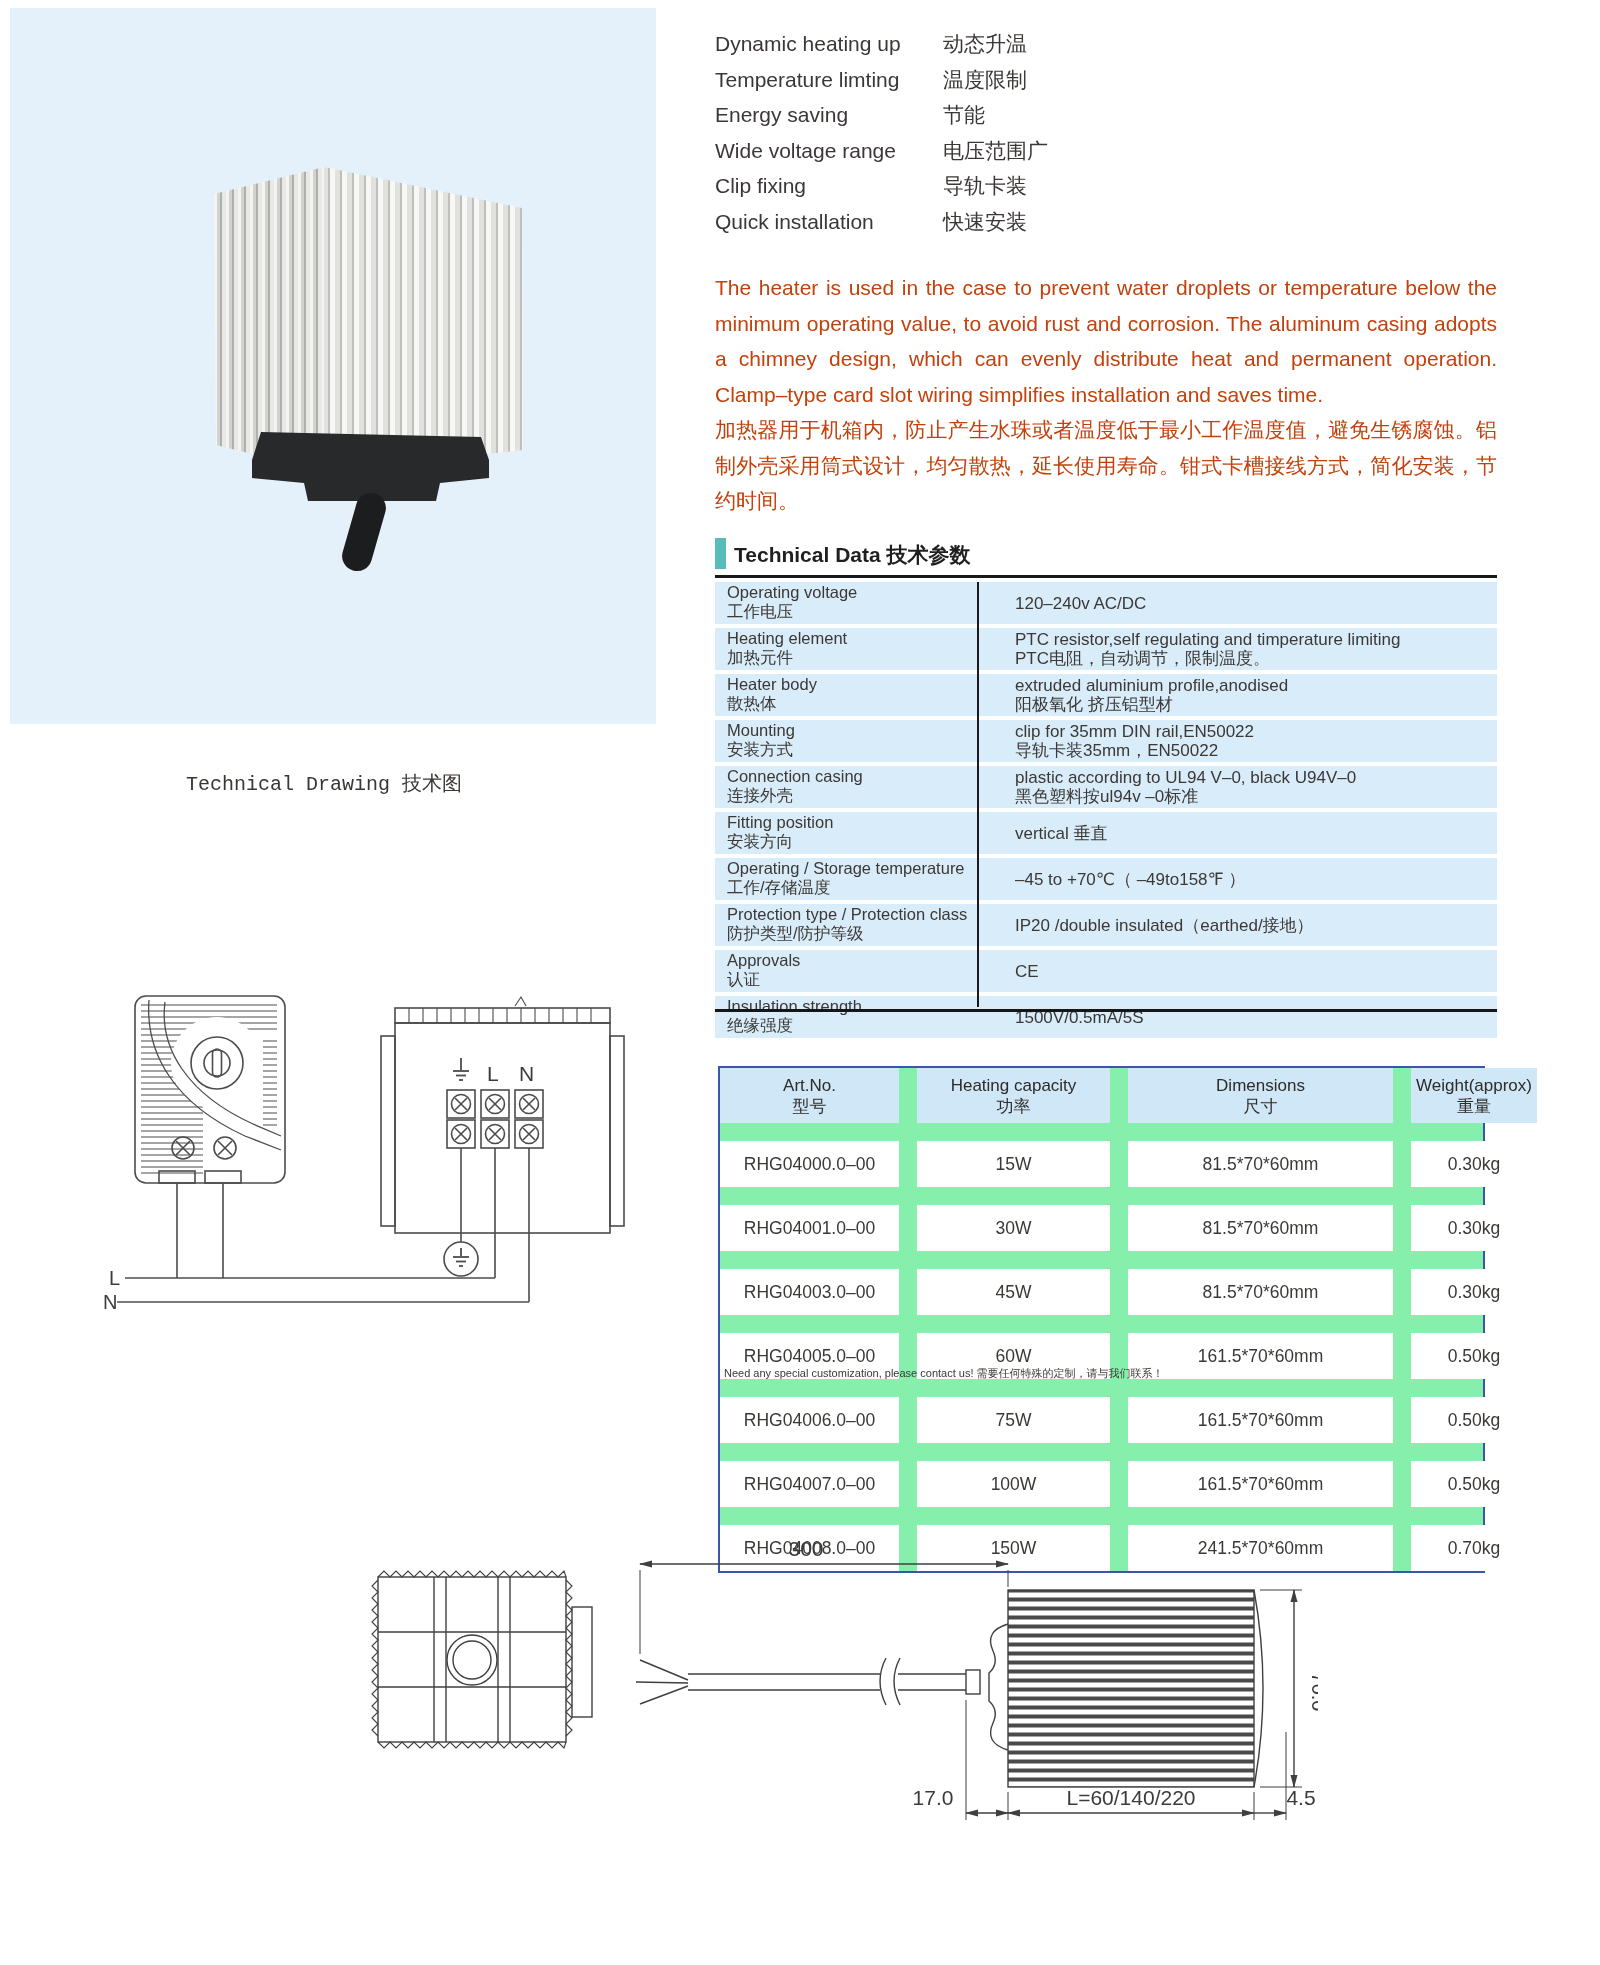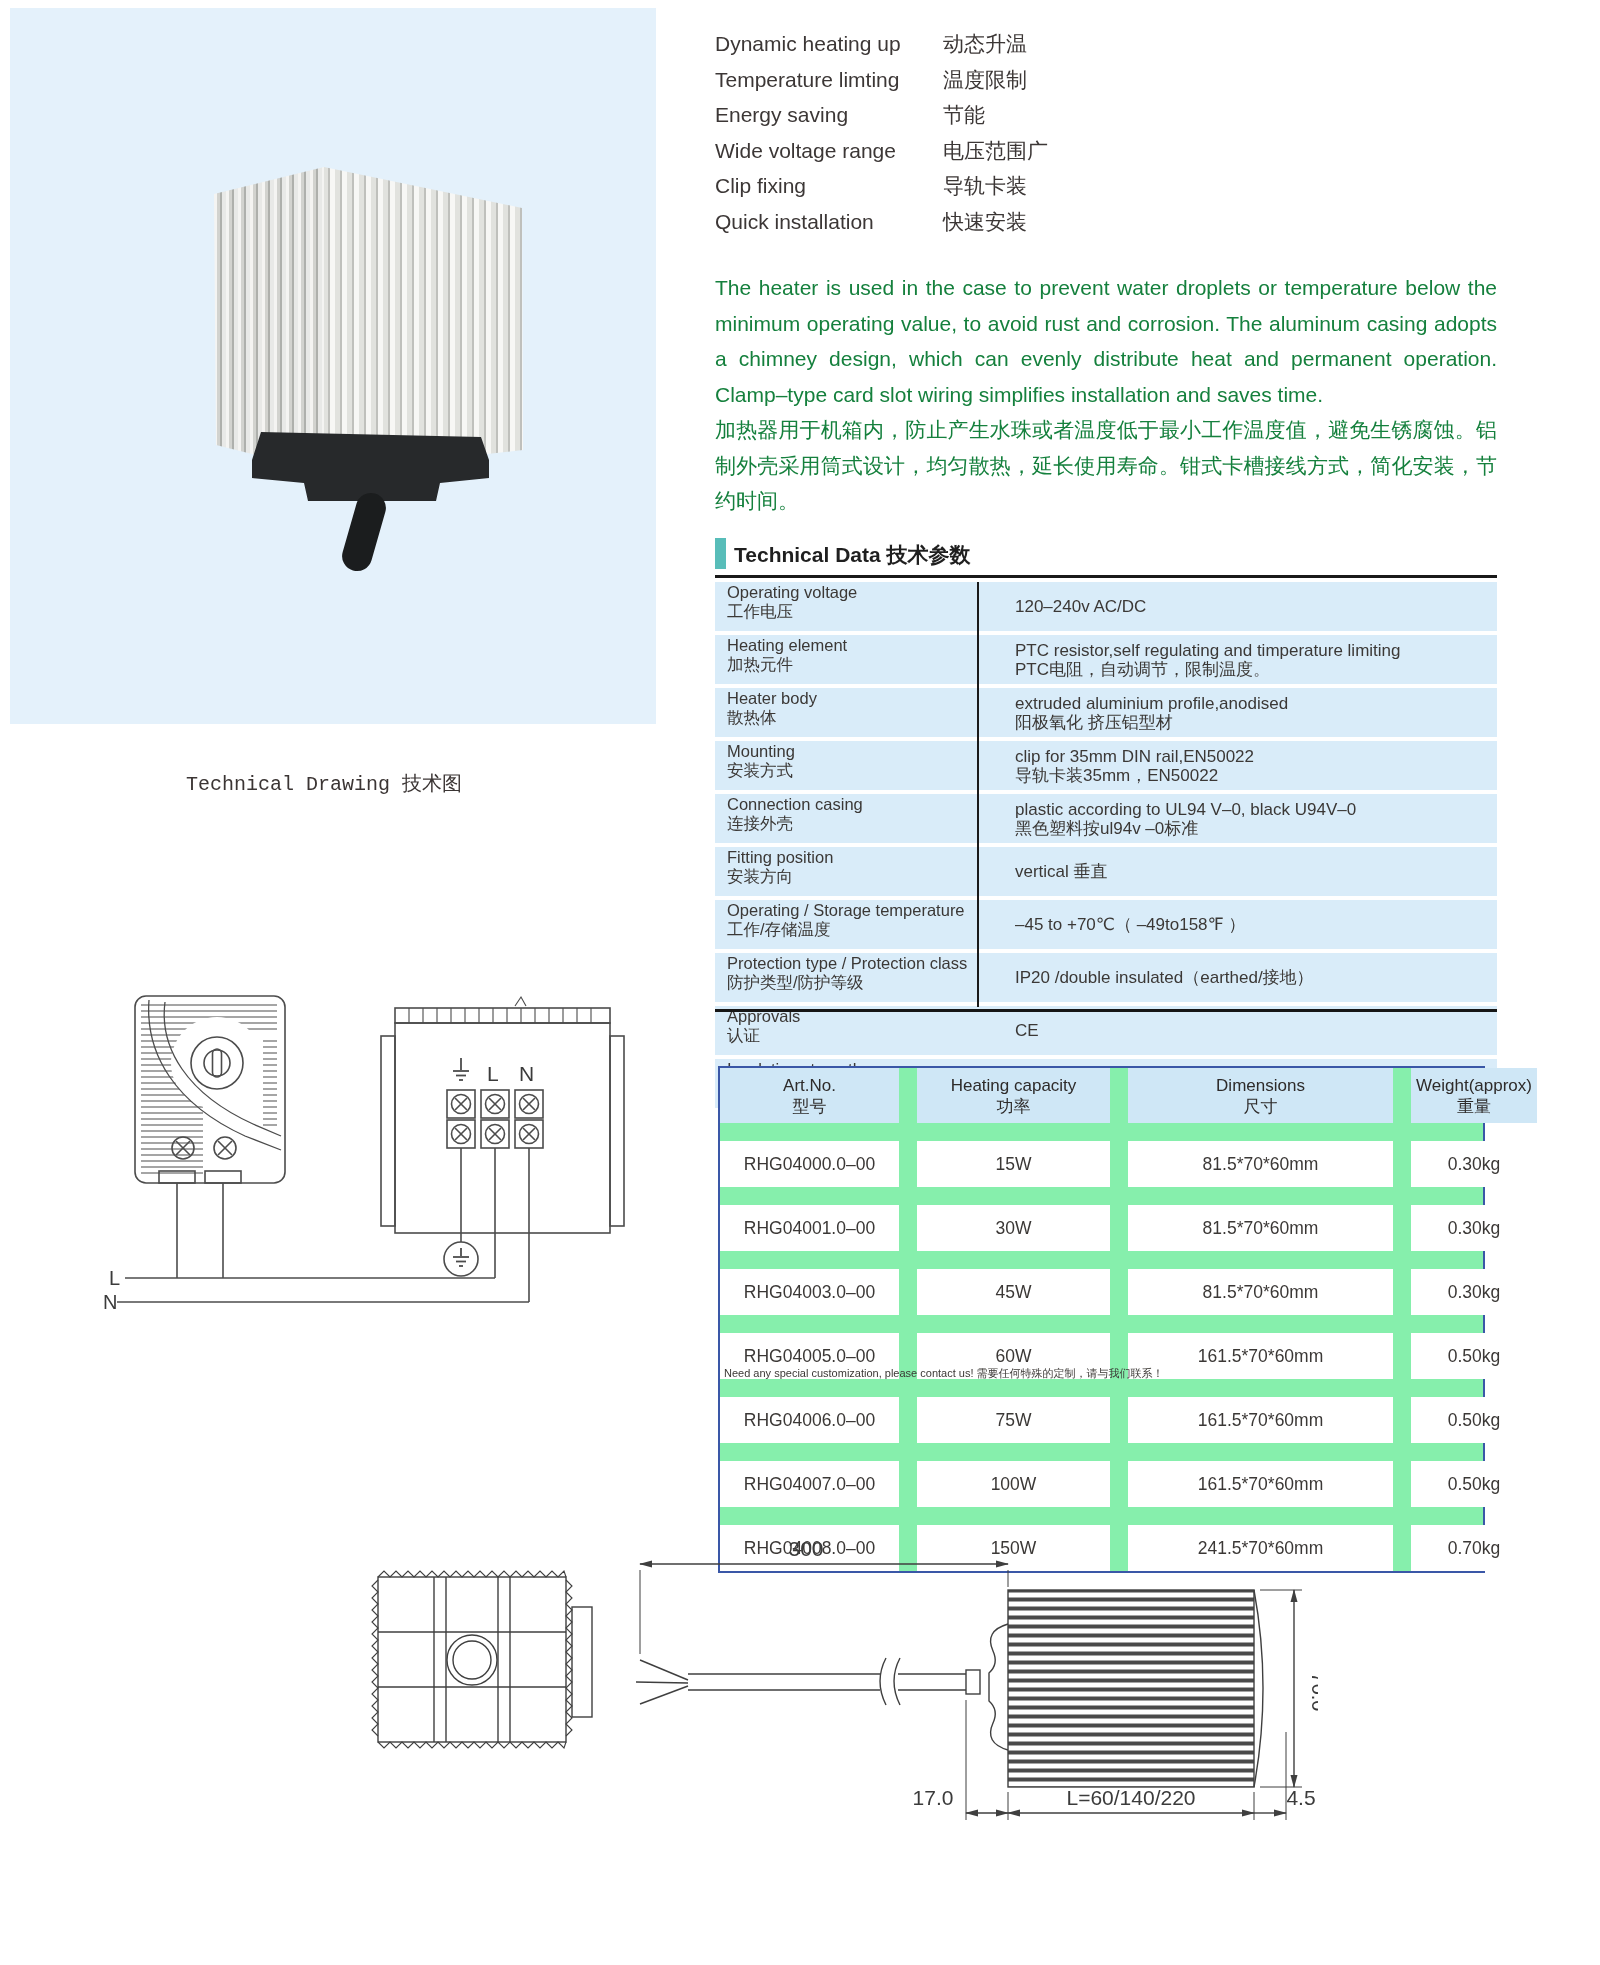--- a/index.html
+++ b/index.html
@@ -20,30 +20,30 @@
     background:#27292b;}
   .photo .cable{position:absolute;left:141px;top:332px;width:30px;height:80px;background:#1b1d1e;
     border-radius:15px;transform:rotate(16deg);}
 
   .caption{position:absolute;left:186px;top:770px;width:400px;font-size:20px;color:#3b3534;font-family:Liberation Mono, monospace;}
 
   
   .features{position:absolute;left:715px;top:26px;font-size:21px;line-height:35.5px;color:#3c3736;}
   .features .en{display:inline-block;min-width:228px;}
   .desc{position:absolute;left:715px;top:270px;width:782px;font-size:21px;line-height:35.5px;
-        text-align:justify;color:#15803d;}
+        text-align:justify;color:#c2410c;}
   .desc .cn{display:block;}
 
   .td-accent{position:absolute;left:715px;top:538px;width:11px;height:31px;background:#58bdb9;}
   .td-title{position:absolute;left:734px;top:541px;font-size:21px;font-weight:bold;color:#1f1f1f;}
   .td-rule{position:absolute;left:715px;top:575px;width:782px;height:3px;background:#191919;}
 
   .stable{position:absolute;left:715px;top:582px;width:782px;}
   .srow{display:flex;background:#d9ecf9;margin-bottom:4px;min-height:38.5px;}
-  .srow .lbl{width:262px;padding:1px 6px 11px 12px;font-size:16.5px;line-height:18.5px;
+  .srow .lbl{width:262px;padding:1px 6px 4px 12px;font-size:16.5px;line-height:18.5px;
              display:flex;flex-direction:column;justify-content:center;}
   .srow .val{flex:1;padding:1px 18px 1px 20px;font-size:17px;line-height:19px;
              display:flex;flex-direction:column;justify-content:center;}
   .pre{white-space:pre-line;}
   .sdivider{position:absolute;left:977px;top:582px;width:2px;height:425px;background:#1a1a1a;}
   .sbottom{position:absolute;left:715px;top:1009px;width:782px;height:2.5px;background:#161616;}
 
   .atable{position:absolute;left:718px;top:1066px;display:grid;
           grid-template-columns:179px 193px 265px 126px;gap:18px;
           background:#86efac;border:2.5px solid #3a57a7;width:763px;}

